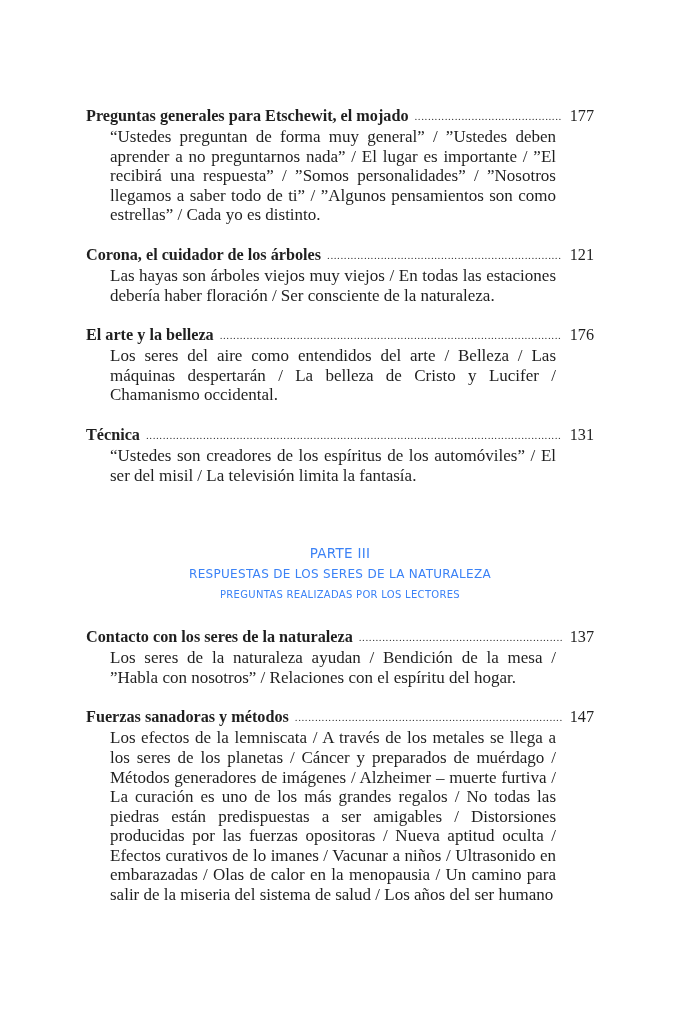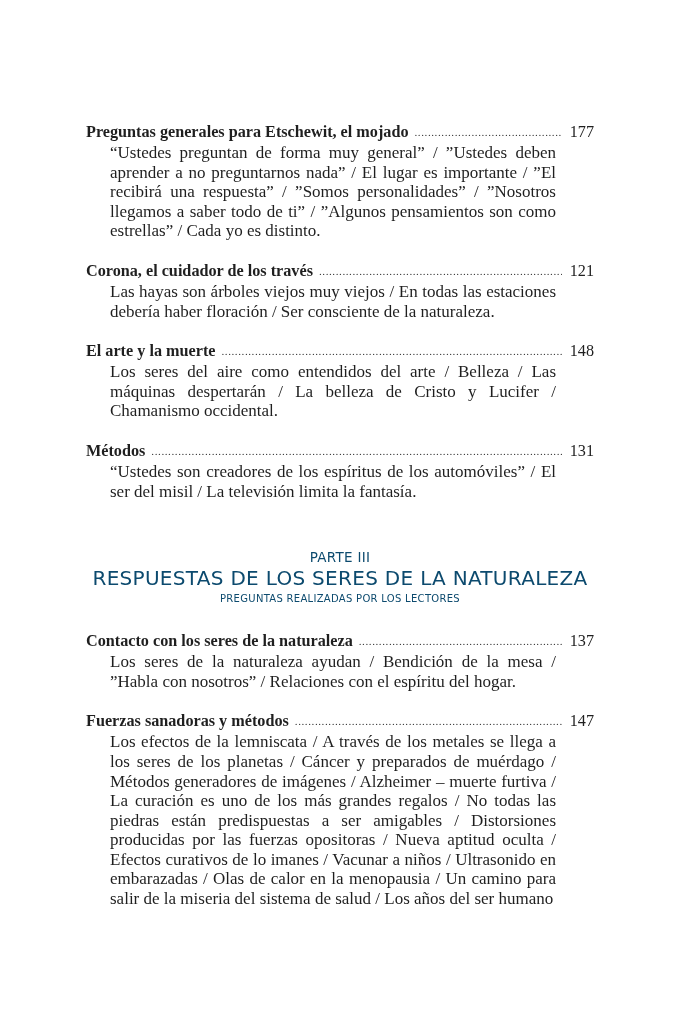--- a/index.html
+++ b/index.html
@@ -5,77 +5,77 @@
   html, body { margin: 0; padding: 0; background: #ffffff; }
   body {
     width: 680px; height: 1024px; position: relative; overflow: hidden;
     font-family: "Liberation Serif", "DejaVu Serif", serif;
     color: #1f1f1f;
   }
   .page { position: absolute; left: 86px; top: 106px; width: 508px; }
   .entry { margin-bottom: 20px; }
   .entry-head {
     display: flex; align-items: center; font-weight: bold;
-    font-size: 16.2px; line-height: 21px; margin-top: 16px;
+    font-size: 16.2px; line-height: 21px;
   }
   .entry-title { white-space: nowrap; padding-right: 6px; }
   .leader {
     flex: 1; overflow: hidden; white-space: nowrap; font-weight: normal;
     font-size: 11px; letter-spacing: 0.6px; color: #333;
   }
   .leader::after { content: "................................................................................................................................................................................................"; }
   .entry-page { font-weight: normal; padding-left: 8px; font-size: 16.2px; }
   .entry-desc {
     margin-left: 24px; width: 446px; font-size: 17px; line-height: 19.6px;
     text-align: justify;
   }
   .part {
     text-align: center; font-family: "DejaVu Sans", sans-serif;
-    color: #0c4a6e; margin-top: 46px; margin-bottom: 22px;
+    color: #3b82f6; margin-top: 58px; margin-bottom: 22px;
     letter-spacing: 0.3px;
   }
   .part-number { font-size: 13.5px; line-height: 20px; }
-  .part-title { font-size: 20px; line-height: 22px; }
+  .part-title { font-size: 12px; line-height: 22px; }
   .part-subtitle { font-size: 10px; line-height: 20px; }
 </style>
 </head>
 <body>
 
 <div class="page">
 
   <div class="entry">
     <div class="entry-head">
       <span class="entry-title">Preguntas generales para Etschewit, el mojado</span>
       <span class="leader"></span>
       <span class="entry-page">177</span>
     </div>
     <div class="entry-desc">“Ustedes preguntan de forma muy general” / ”Ustedes deben aprender a no preguntarnos nada” / El lugar es importante / ”El recibirá una respuesta” / ”Somos personalidades” / ”Nosotros llegamos a saber todo de ti” / ”Algunos pensamientos son como estrellas” / Cada yo es distinto.</div>
   </div>
 
   <div class="entry">
     <div class="entry-head">
-      <span class="entry-title">Corona, el cuidador de los través</span>
+      <span class="entry-title">Corona, el cuidador de los árboles</span>
       <span class="leader"></span>
       <span class="entry-page">121</span>
     </div>
     <div class="entry-desc">Las hayas son árboles viejos muy viejos / En todas las estaciones debería haber floración / Ser consciente de la naturaleza.</div>
   </div>
 
   <div class="entry">
     <div class="entry-head">
-      <span class="entry-title">El arte y la muerte</span>
+      <span class="entry-title">El arte y la belleza</span>
       <span class="leader"></span>
-      <span class="entry-page">148</span>
+      <span class="entry-page">176</span>
     </div>
     <div class="entry-desc">Los seres del aire como entendidos del arte / Belleza / Las máquinas despertarán / La belleza de Cristo y Lucifer / Chamanismo occidental.</div>
   </div>
 
   <div class="entry">
     <div class="entry-head">
-      <span class="entry-title">Métodos</span>
+      <span class="entry-title">Técnica</span>
       <span class="leader"></span>
       <span class="entry-page">131</span>
     </div>
     <div class="entry-desc">“Ustedes son creadores de los espíritus de los automóviles” / El ser del misil / La televisión limita la fantasía.</div>
   </div>
 
   <div class="part">
     <div class="part-number">PARTE III</div>
     <div class="part-title">RESPUESTAS DE LOS SERES DE LA NATURALEZA</div>
     <div class="part-subtitle">PREGUNTAS REALIZADAS POR LOS LECTORES</div>

